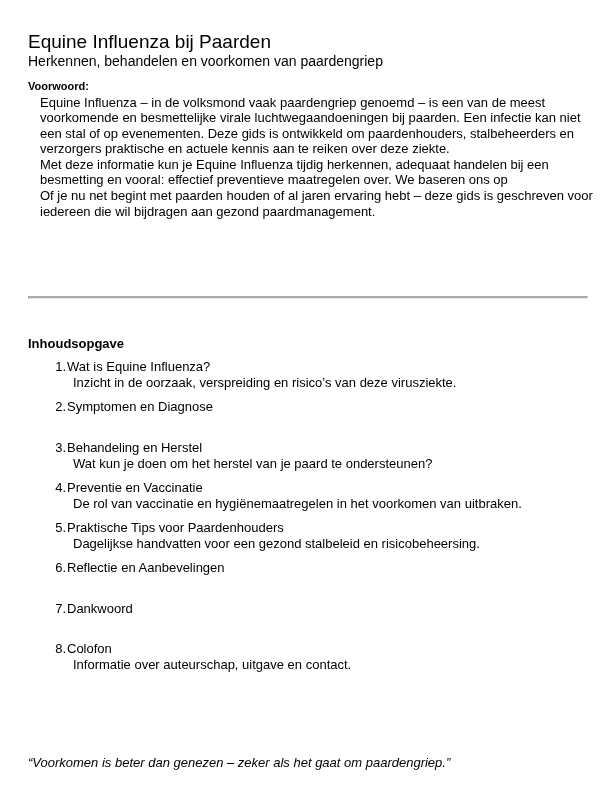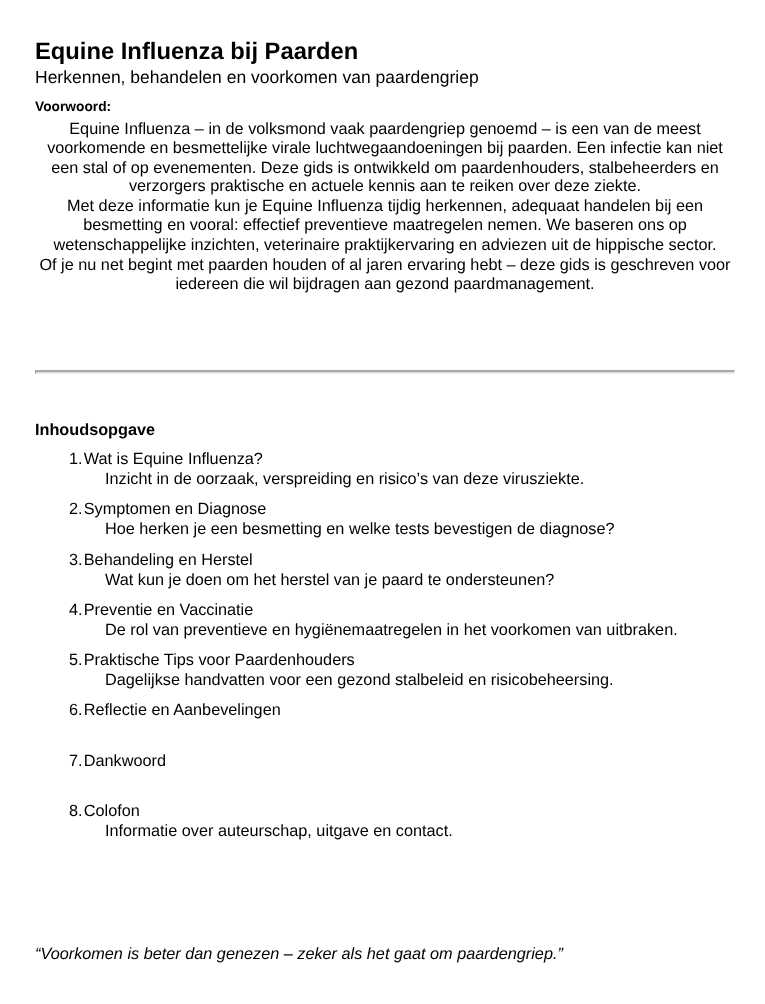--- a/index.html
+++ b/index.html
@@ -19,21 +19,21 @@
       position: absolute;
       left: 28px;
       top: 0;
       width: 560px;
     }
     .title {
       position: absolute;
       left: 0;
       top: 30px;
       font-size: 19px;
-      font-weight: bold;
+      font-weight: normal;
       line-height: 24px;
       white-space: nowrap;
       margin: 0;
     }
     .subtitle {
       position: absolute;
       left: 0;
       top: 53px;
       font-size: 14px;
       line-height: 16px;
@@ -44,26 +44,25 @@
       position: absolute;
       left: 0;
       top: 78px;
       font-size: 11px;
       font-weight: bold;
       line-height: 16px;
       margin: 0;
     }
     .preface-body {
       position: absolute;
-      left: 0;
+      left: 12px;
       top: 94.5px;
       width: 560px;
       font-size: 13px;
       line-height: 15.6px;
-      text-align: center;
     }
     .preface-line {
       display: block;
       white-space: nowrap;
     }
     .divider {
       position: absolute;
       left: 0;
       top: 296px;
       width: 558px;
@@ -107,21 +106,21 @@
     .toc-title {
       position: absolute;
       left: 39px;
       top: 0;
       font-weight: normal;
       white-space: nowrap;
       cursor: pointer;
     }
     .toc-desc {
       position: absolute;
-      left: 56px;
+      left: 45px;
       top: 16px;
       white-space: nowrap;
     }
     .quote {
       position: absolute;
       left: 0;
       top: 755px;
       font-size: 13px;
       font-style: italic;
       line-height: 16px;
@@ -137,50 +136,48 @@
   <h1 class="title">Equine Influenza bij Paarden</h1>
   <p class="subtitle">Herkennen, behandelen en voorkomen van paardengriep</p>
 
   <p class="preface-heading">Voorwoord:</p>
   <div class="preface-body">
     <span class="preface-line">Equine Influenza – in de volksmond vaak paardengriep genoemd – is een van de meest</span>
     <span class="preface-line">voorkomende en besmettelijke virale luchtwegaandoeningen bij paarden. Een infectie kan niet</span>
     <span class="preface-line">een stal of op evenementen. Deze gids is ontwikkeld om paardenhouders, stalbeheerders en</span>
     <span class="preface-line">verzorgers praktische en actuele kennis aan te reiken over deze ziekte.</span>
     <span class="preface-line">Met deze informatie kun je Equine Influenza tijdig herkennen, adequaat handelen bij een</span>
-    <span class="preface-line">besmetting en vooral: effectief preventieve maatregelen nemen. We baseren ons op</span>
-    <span class="preface-line">wetenschappelijke inzichten, veterinaire praktijkervaring en adviezen uit de hippische sector.</span>
+    <span class="preface-line">besmetting en vooral: effectief preventieve maatregelen over. We baseren ons op</span>
     <span class="preface-line">Of je nu net begint met paarden houden of al jaren ervaring hebt – deze gids is geschreven voor</span>
     <span class="preface-line">iedereen die wil bijdragen aan gezond paardmanagement.</span>
   </div>
 
   <hr class="divider">
 
   <p class="toc-heading">Inhoudsopgave</p>
 
   <ol class="toc-list">
     <li class="toc-item">
       <span class="toc-num">1.</span>
       <span class="toc-title">Wat is Equine Influenza?</span>
       <span class="toc-desc">Inzicht in de oorzaak, verspreiding en risico’s van deze virusziekte.</span>
     </li>
     <li class="toc-item">
       <span class="toc-num">2.</span>
       <span class="toc-title">Symptomen en Diagnose</span>
-      <span class="toc-desc">Hoe herken je een besmetting en welke tests bevestigen de diagnose?</span>
     </li>
     <li class="toc-item">
       <span class="toc-num">3.</span>
       <span class="toc-title">Behandeling en Herstel</span>
       <span class="toc-desc">Wat kun je doen om het herstel van je paard te ondersteunen?</span>
     </li>
     <li class="toc-item">
       <span class="toc-num">4.</span>
       <span class="toc-title">Preventie en Vaccinatie</span>
-      <span class="toc-desc">De rol van preventieve en hygiënemaatregelen in het voorkomen van uitbraken.</span>
+      <span class="toc-desc">De rol van vaccinatie en hygiënemaatregelen in het voorkomen van uitbraken.</span>
     </li>
     <li class="toc-item">
       <span class="toc-num">5.</span>
       <span class="toc-title">Praktische Tips voor Paardenhouders</span>
       <span class="toc-desc">Dagelijkse handvatten voor een gezond stalbeleid en risicobeheersing.</span>
     </li>
     <li class="toc-item">
       <span class="toc-num">6.</span>
       <span class="toc-title">Reflectie en Aanbevelingen</span>
     </li>

